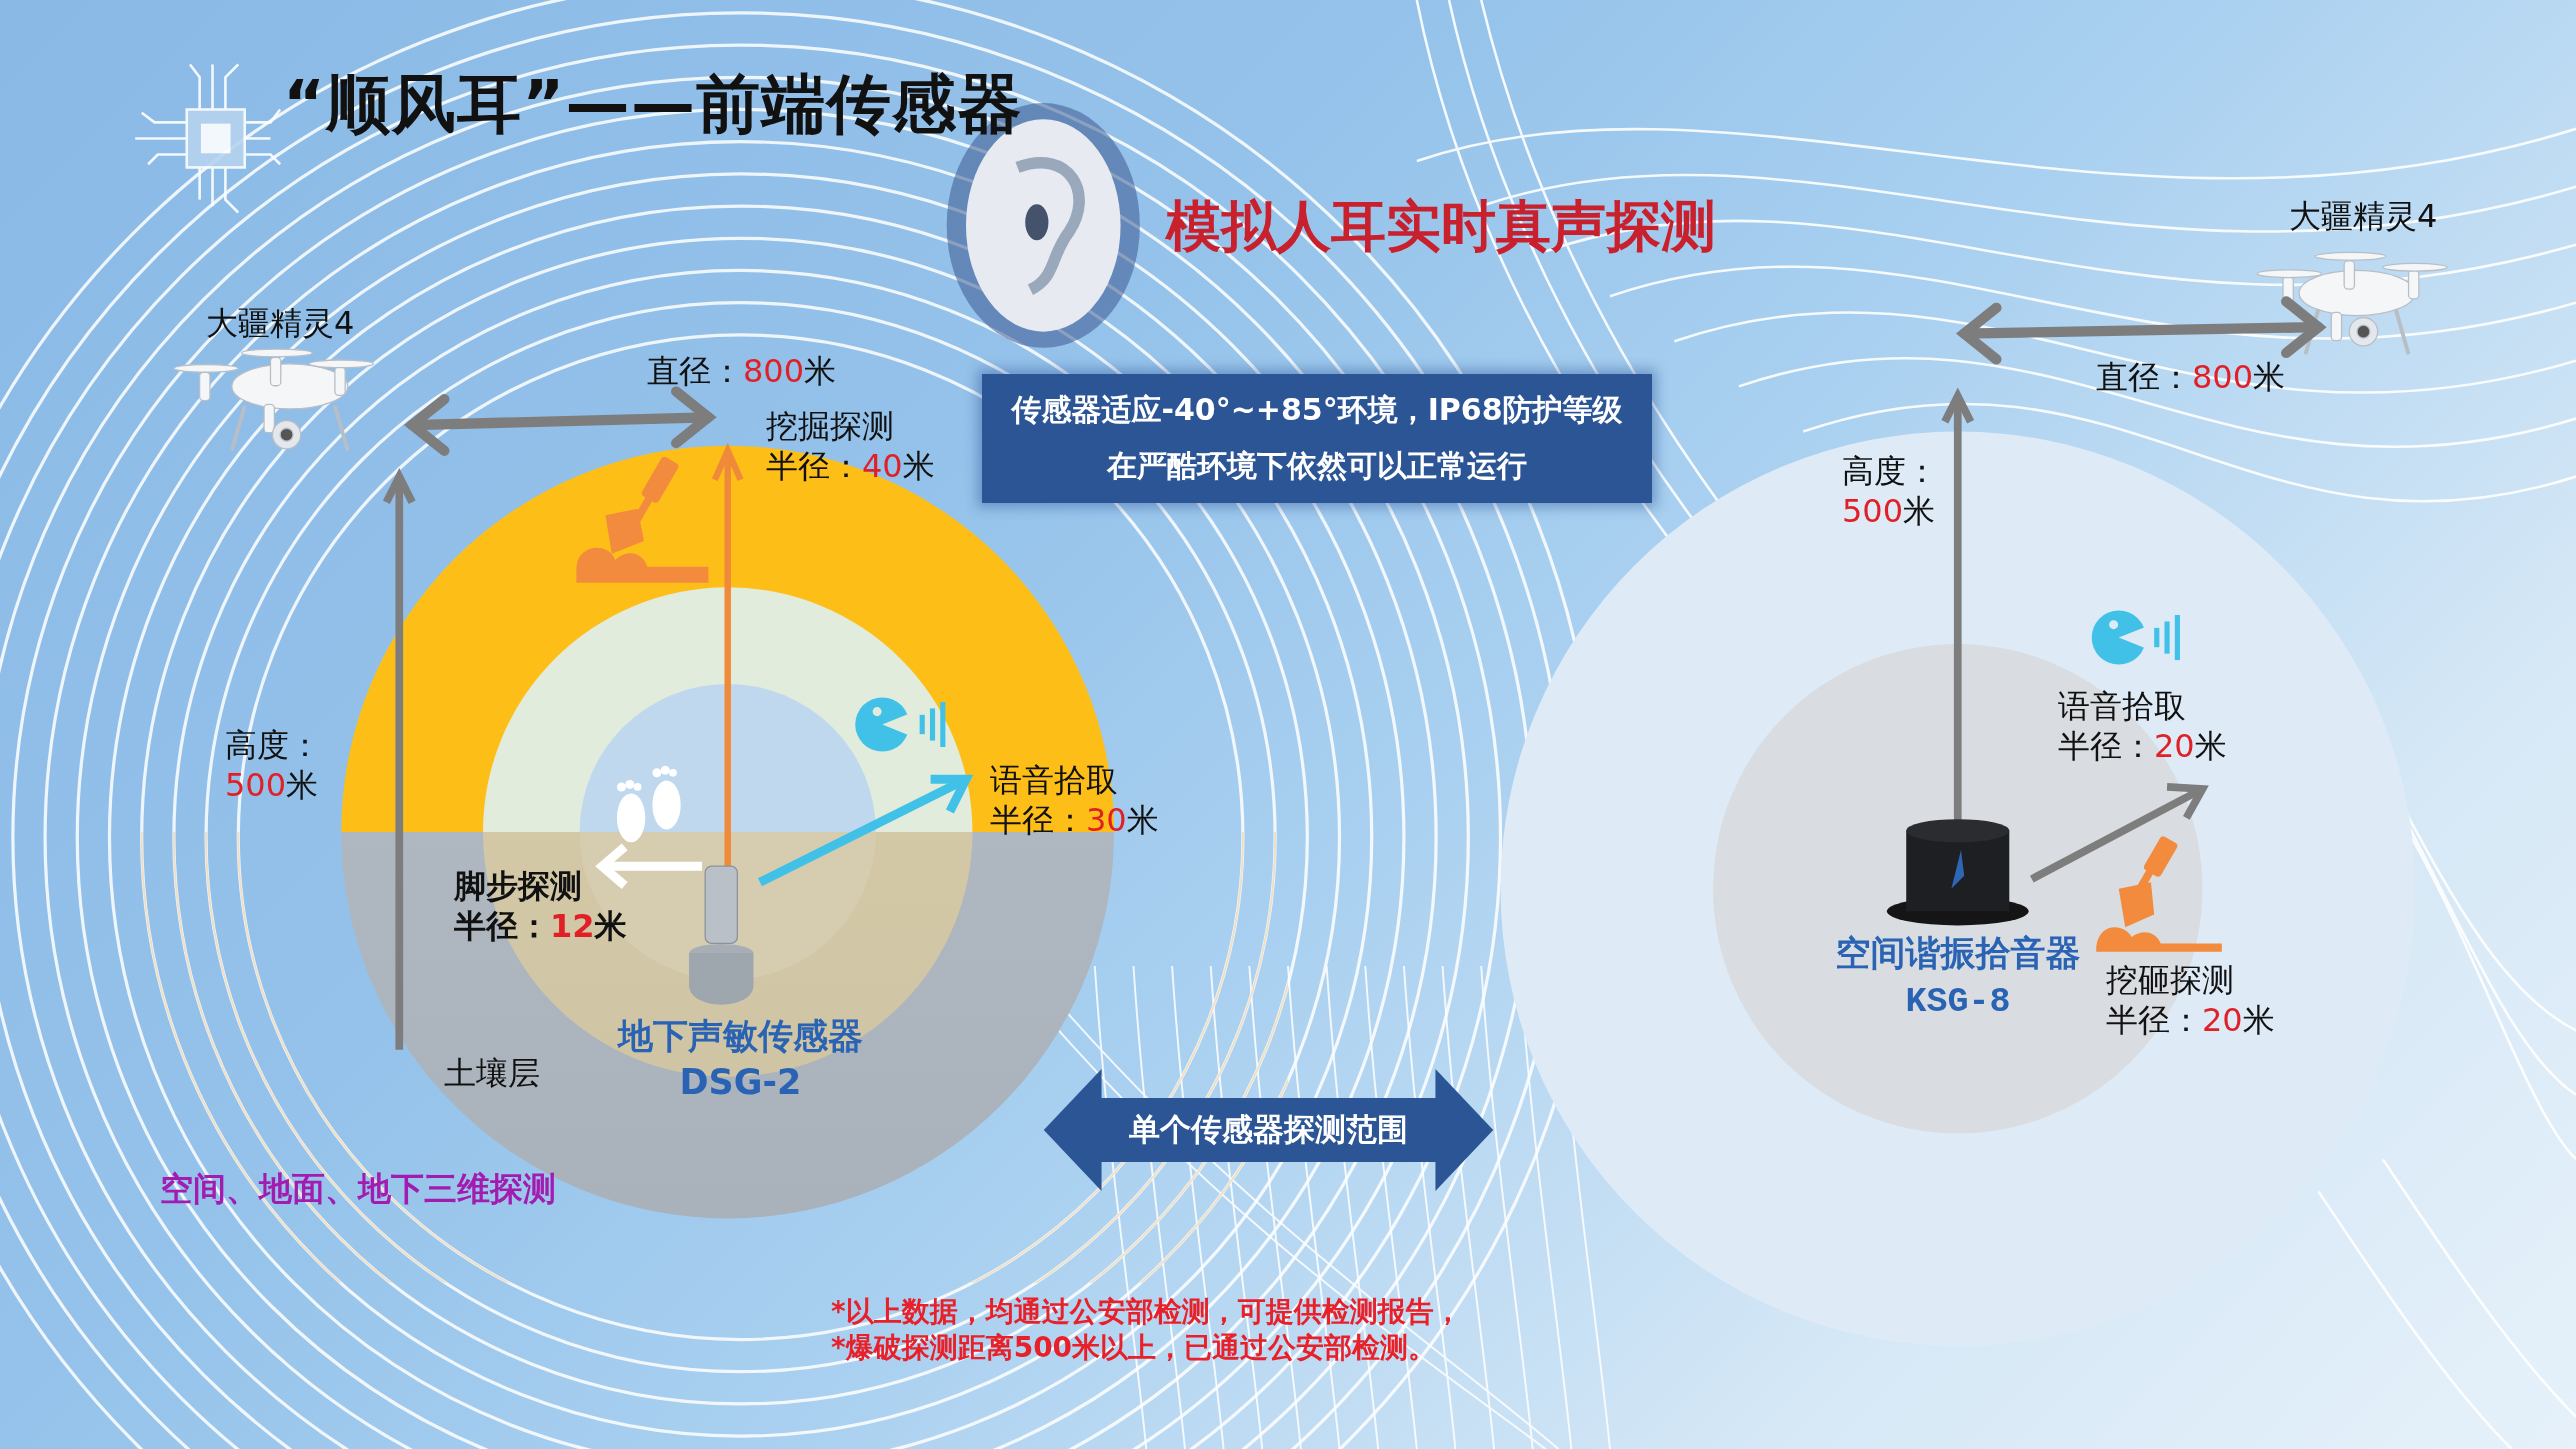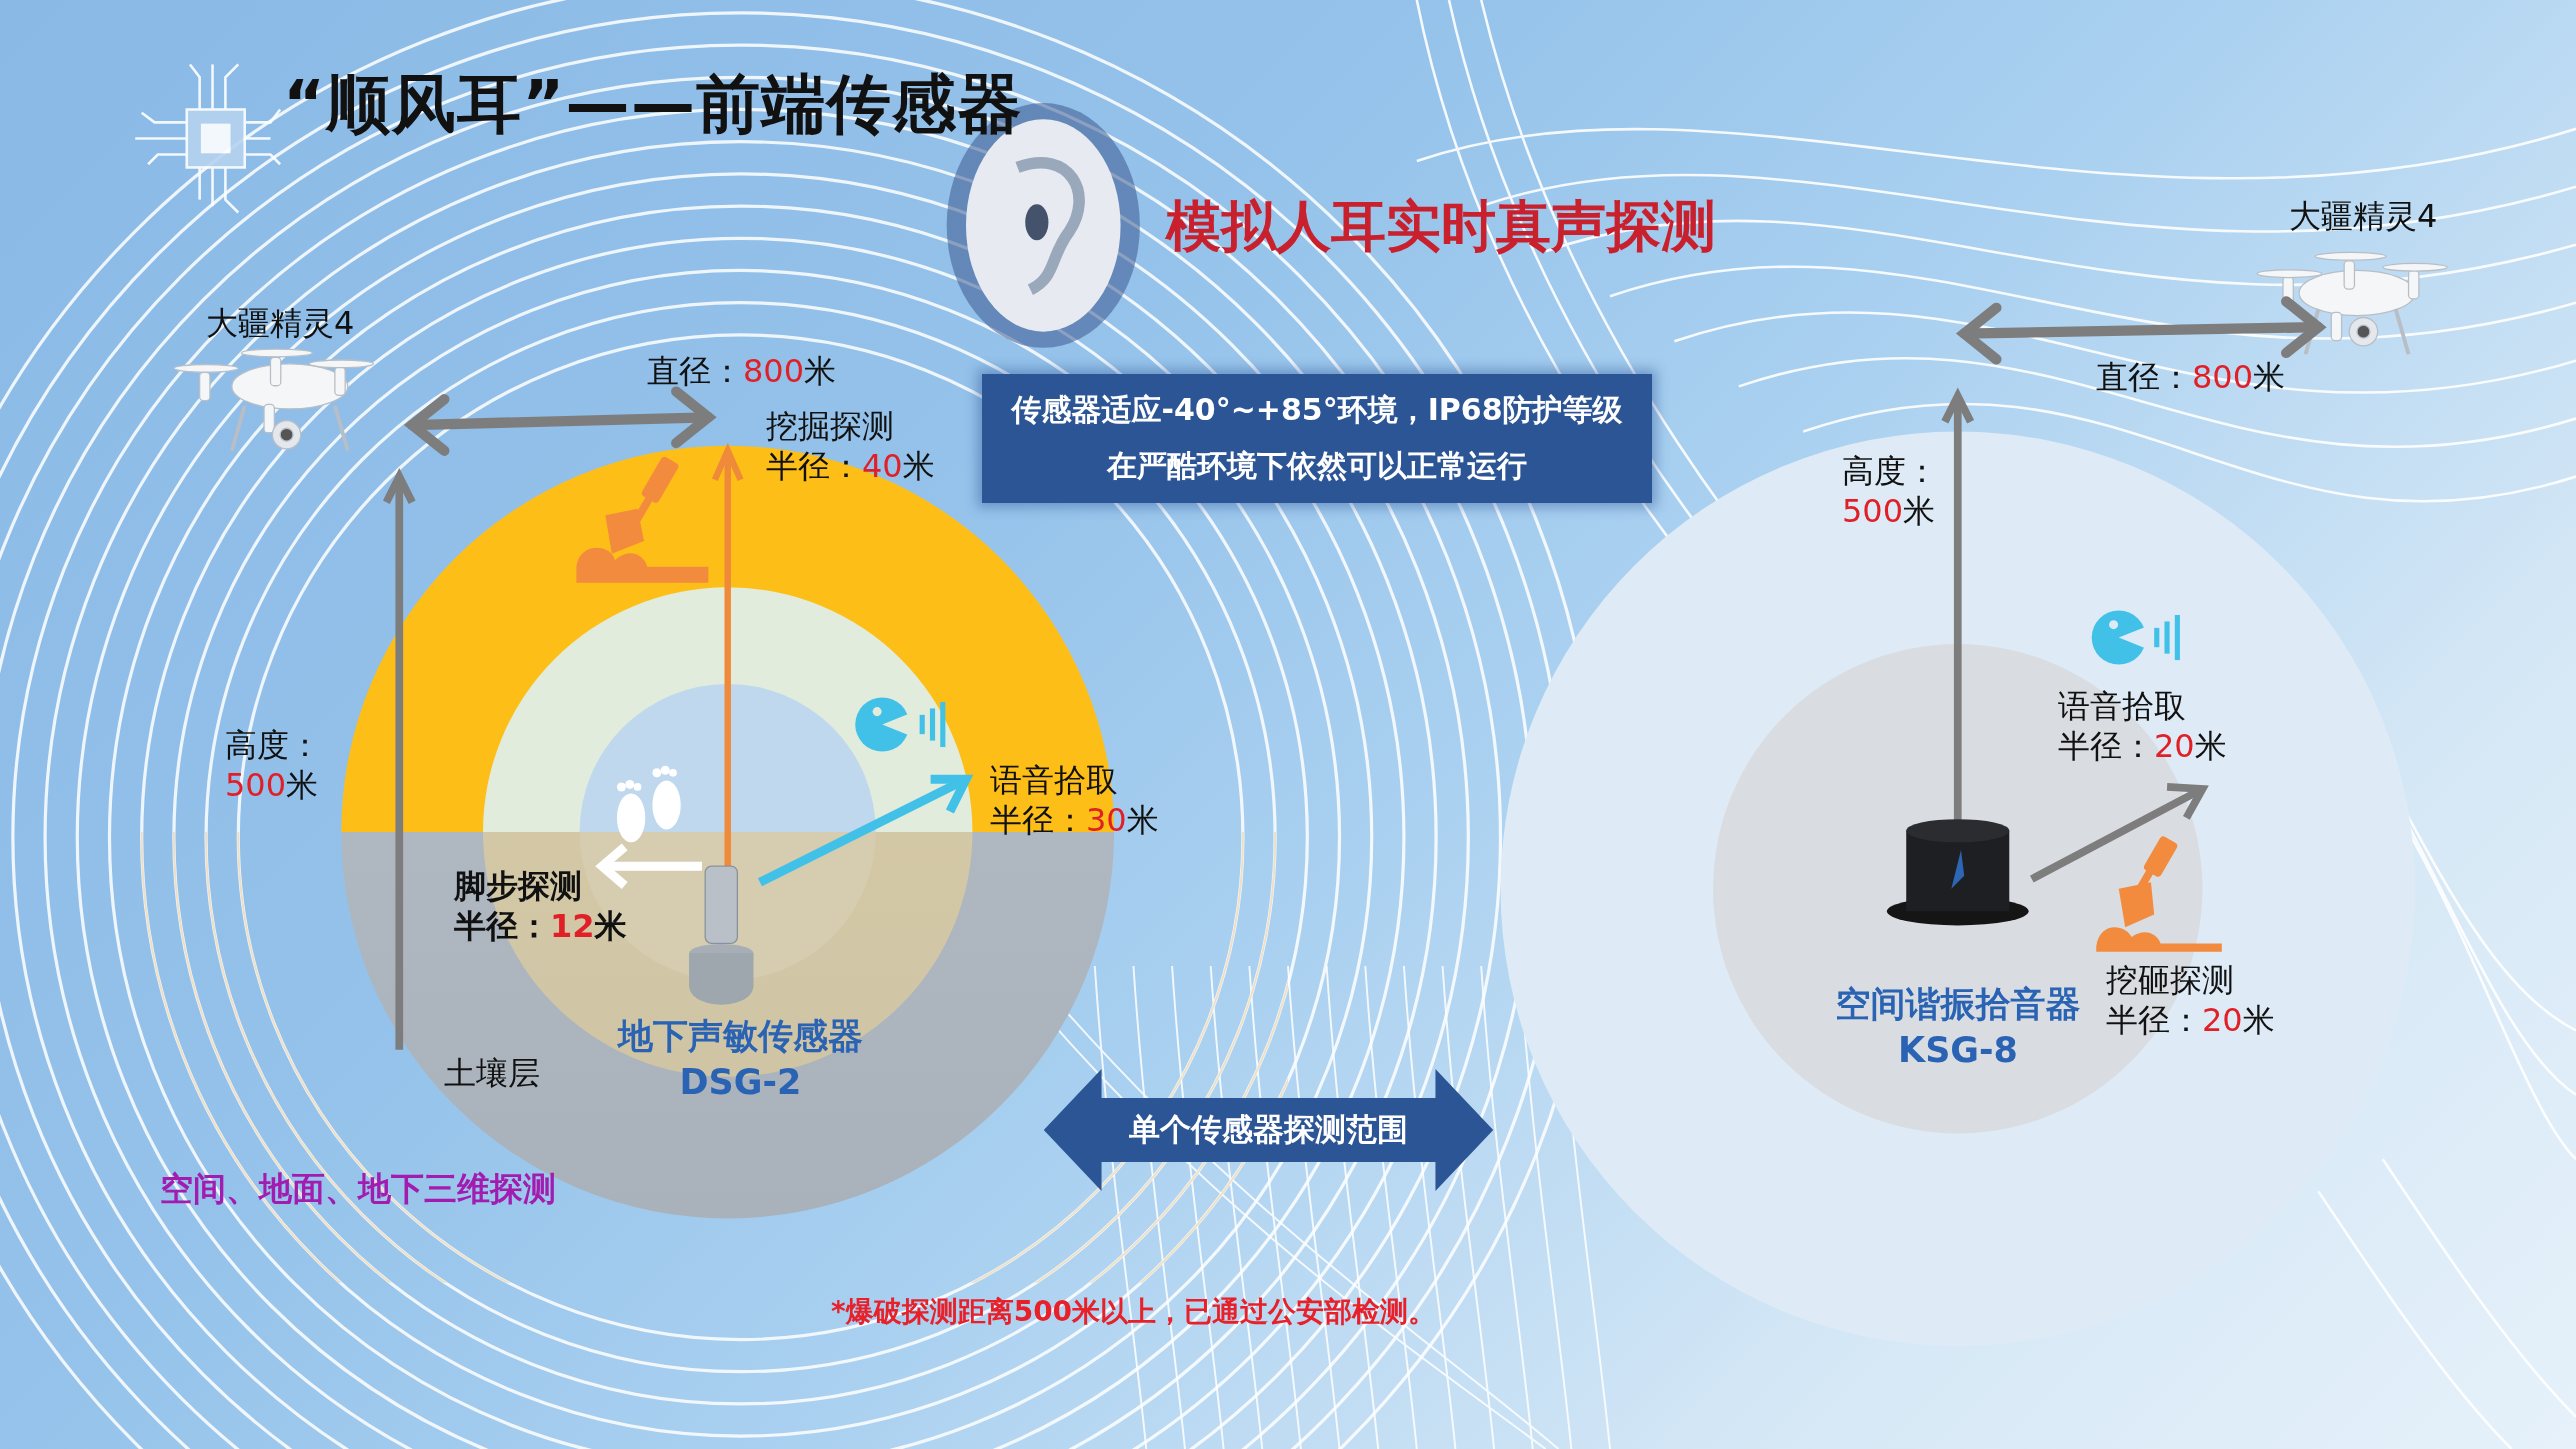--- a/index.html
+++ b/index.html
@@ -353,21 +353,22 @@
 <div class="abs lbl" style="left:2058px;top:686px;">
   <div>语音拾取</div>
   <div><span>半径：</span><span class="num">20</span><span>米</span></div>
 </div>
 
 <div class="abs lbl" style="left:2106px;top:960px;">
   <div>挖砸探测</div>
   <div><span>半径：</span><span class="num">20</span><span>米</span></div>
 </div>
 
-<div class="abs blue-lbl" style="left:1810px;top:982px;width:296px;">
+<div class="abs blue-lbl" style="left:1810px;top:934px;width:296px;font-family:Liberation Mono, monospace;">
   <div>空间谐振拾音器</div>
   <div>KSG-8</div>
 </div>
 
 <div class="abs note">
+  <div>*以上数据，均通过公安部检测，可提供检测报告，</div>
   <div>*爆破探测距离500米以上，已通过公安部检测。</div>
 </div>
 
 
 </body></html>

